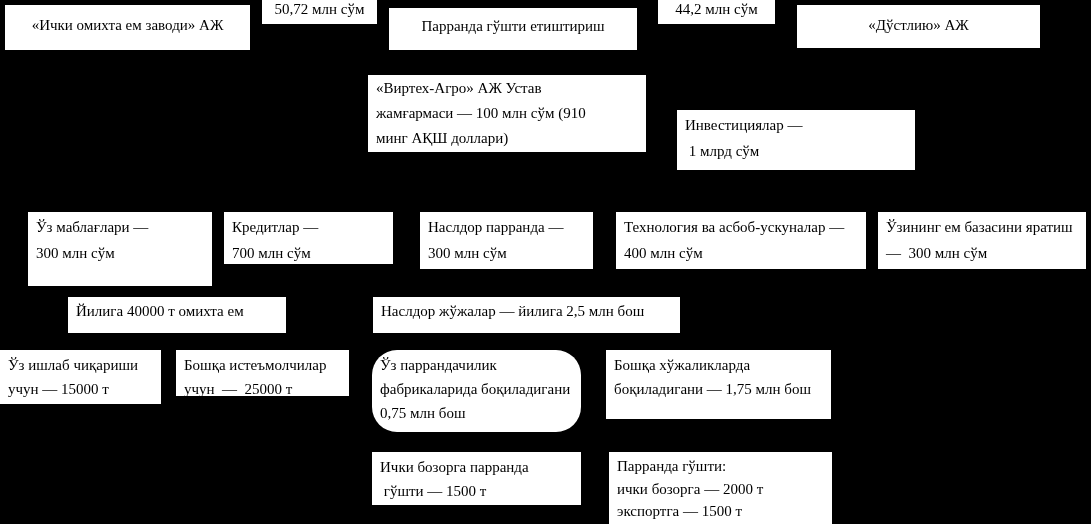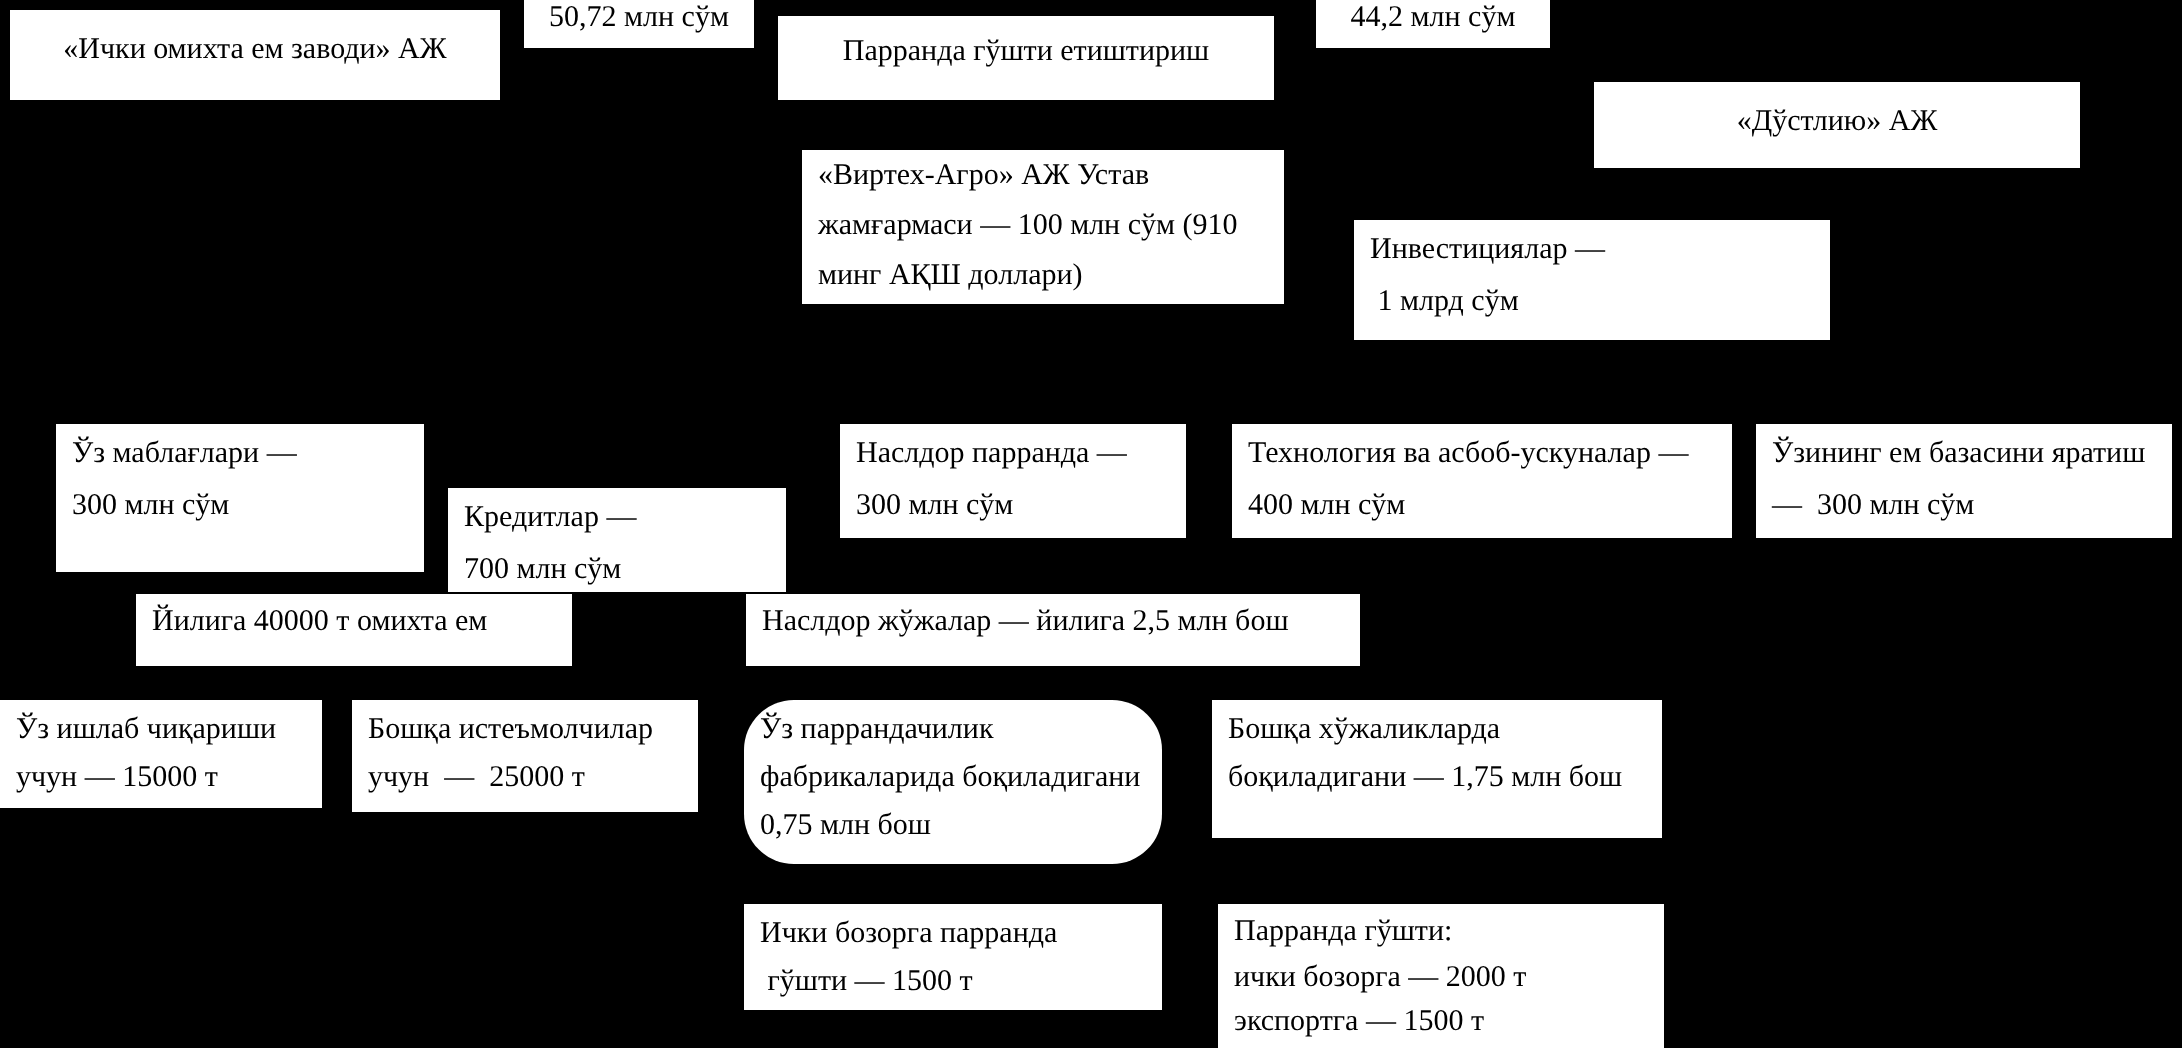--- a/index.html
+++ b/index.html
@@ -40,54 +40,54 @@
 <div class="canvas">
 
   <div class="box center" style="left:5px; top:5px; width:245px; height:45px; padding-top:8px;">«Ички омихта ем заводи» АЖ</div>
 
   <div class="box center tight" style="left:262px; top:0px; width:115px; height:24px;">50,72 млн сўм</div>
 
   <div class="box center" style="left:389px; top:8px; width:248px; height:42px; padding-top:6px;">Парранда гўшти етиштириш</div>
 
   <div class="box center tight" style="left:658px; top:0px; width:117px; height:24px;">44,2 млн сўм</div>
 
-  <div class="box center" style="left:797px; top:5px; width:243px; height:43px; padding-top:8px;margin-top:36px;">«Дўстлию» АЖ</div>
+  <div class="box center" style="left:797px; top:5px; width:243px; height:43px; padding-top:8px;">«Дўстлию» АЖ</div>
 
 
-  <div class="box" style="left:401px; top:75px; width:241px; height:77px; line-height:1.65; padding-top:1px;">«Виртех-Агро» АЖ Устав
+  <div class="box" style="left:368px; top:75px; width:278px; height:77px; line-height:1.65; padding-top:1px;">«Виртех-Агро» АЖ Устав
 жамғармаси — 100 млн сўм (910
 минг АҚШ доллари)</div>
 
   <div class="box" style="left:677px; top:110px; width:238px; height:60px;">Инвестициялар —
  1 млрд сўм</div>
 
   <div class="box" style="left:28px; top:212px; width:184px; height:74px;">Ўз маблағлари —
 300 млн сўм</div>
 
-  <div class="box" style="left:224px; top:212px; width:169px; height:52px;margin-top:32px;">Кредитлар —
+  <div class="box" style="left:224px; top:212px; width:169px; height:52px;">Кредитлар —
 700 млн сўм</div>
 
   <div class="box" style="left:420px; top:212px; width:173px; height:57px;">Наслдор парранда —
 300 млн сўм</div>
 
   <div class="box" style="left:616px; top:212px; width:250px; height:57px;">Технология ва асбоб-ускуналар —
 400 млн сўм</div>
 
   <div class="box" style="left:878px; top:212px; width:208px; height:57px;">Ўзининг ем базасини яратиш
 —  300 млн сўм</div>
 
   <div class="box" style="left:68px; top:297px; width:218px; height:36px; line-height:1.5;">Йилига 40000 т омихта ем</div>
 
   <div class="box" style="left:373px; top:297px; width:307px; height:36px; line-height:1.5;">Наслдор жўжалар — йилига 2,5 млн бош</div>
 
 
   <div class="box" style="left:0px; top:350px; width:161px; height:54px; line-height:1.6;">Ўз ишлаб чиқариши
 учун — 15000 т</div>
 
-  <div class="box" style="left:176px; top:350px; width:173px; height:56px; line-height:1.6;">Бошқа истеъмолчилар
+  <div class="box" style="left:176px; top:350px; width:173px; height:46px; line-height:1.6;">Бошқа истеъмолчилар
 учун  —  25000 т</div>
 
   <div class="box" style="left:372px; top:350px; width:209px; height:82px; line-height:1.6;border-radius:25px;">Ўз паррандачилик
 фабрикаларида боқиладигани
 0,75 млн бош</div>
 
   <div class="box" style="left:606px; top:350px; width:225px; height:69px; line-height:1.6;">Бошқа хўжаликларда
 боқиладигани — 1,75 млн бош</div>
 
   <div class="box" style="left:372px; top:452px; width:209px; height:53px; line-height:1.6;">Ички бозорга парранда

